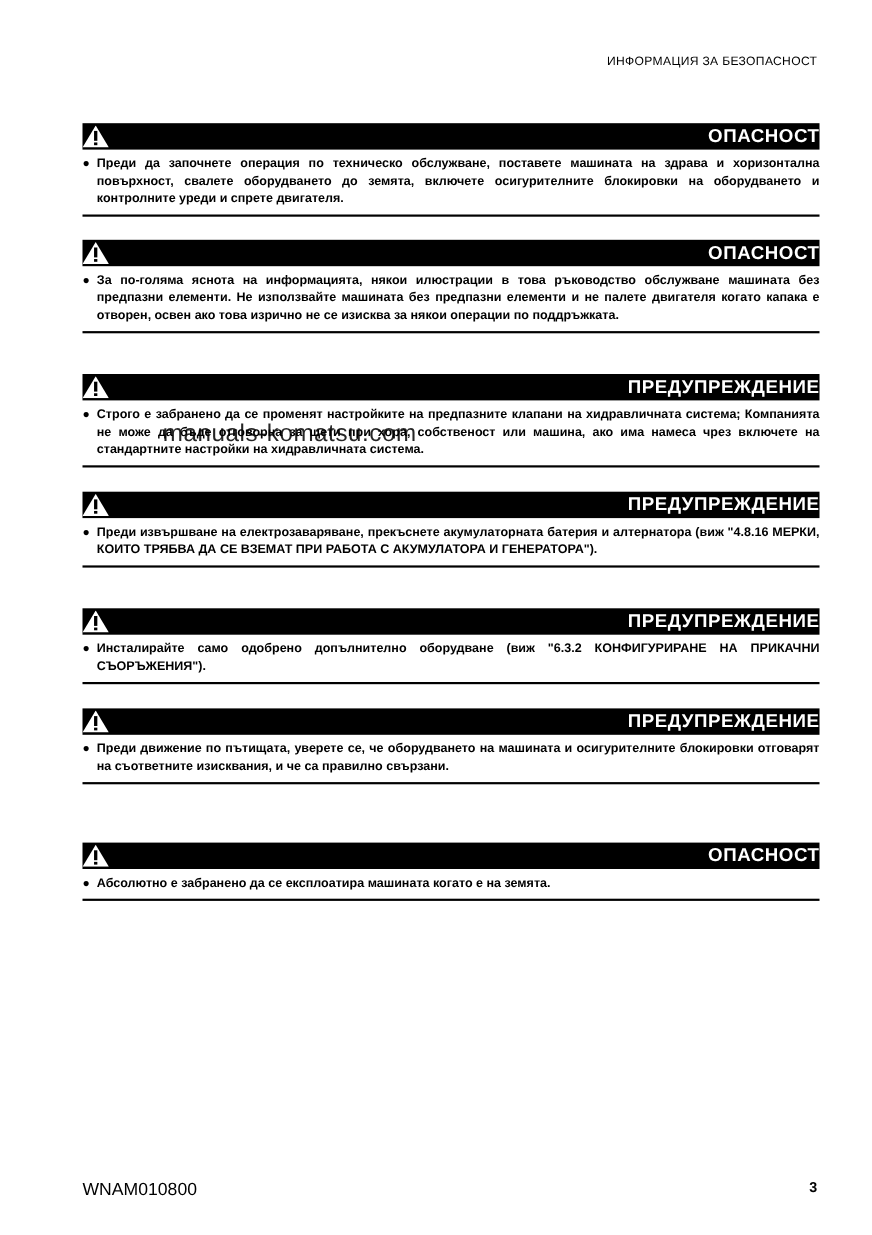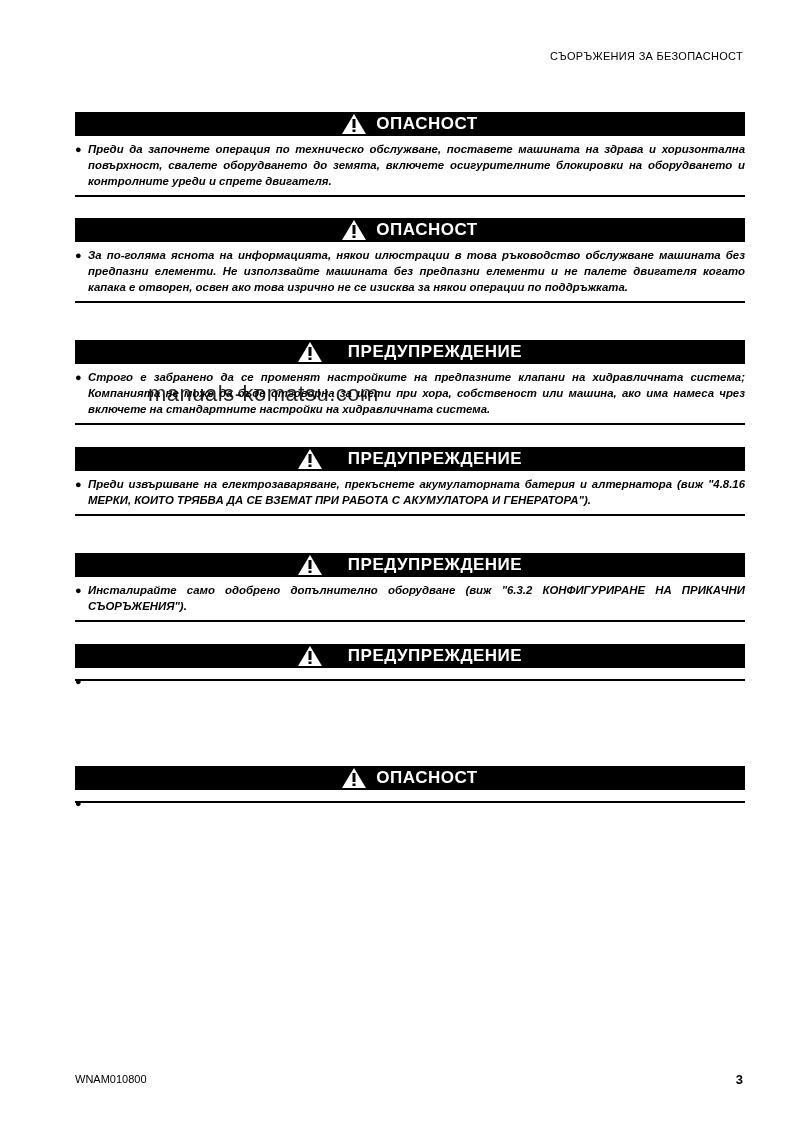--- a/index.html
+++ b/index.html
@@ -7,44 +7,44 @@
       width: 793px; height: 1123px; position: relative; overflow: hidden;
       font-family: "Liberation Sans", sans-serif; color: #000;
     }
     .header-title {
       position: absolute; top: 50px; right: 50px;
       font-size: 11px; letter-spacing: 0.3px;
     }
     .block { position: absolute; left: 75px; width: 670px; }
     .banner {
       background: #000; color: #fff; height: 24px;
-      display: flex; align-items: center; justify-content: center;
+      display: flex; align-items: center; justify-content: space-between;
       font-weight: bold; font-size: 17px; letter-spacing: 0.5px;
     }
     .banner .icon { display: inline-block; width: 24px; height: 20px; margin-right: 10px; }
     .banner.warning .icon { margin-right: 26px; }
     .body {
       padding: 5px 0 6px 0; font-size: 11.4px; font-weight: bold; line-height: 16px;
       text-align: justify; border-bottom: 2px solid #000;
     }
     .item { position: relative; padding-left: 13px; }
     .item .bullet { position: absolute; left: 0; top: 0; font-size: 11px; }
-    .item p { margin: 0; font-style: italic; }
+    .item p { margin: 0; }
     .watermark {
       position: absolute; left: 148px; top: 381px;
       font-size: 22px; color: #000; opacity: 0.85; letter-spacing: 0.5px;
       font-family: "Liberation Sans", sans-serif; font-weight: normal;
     }
-    .footer-code { position: absolute; left: 75px; top: 1073px; font-size: 11px; }
+    .footer-code { position: absolute; left: 75px; top: 1073px; font-size: 16px; }
     .footer-page { position: absolute; right: 50px; top: 1072px; font-size: 13px; font-weight: bold; }
   </style>
 </head>
 <body>
 
-<div class="header-title">СЪОРЪЖЕНИЯ ЗА БЕЗОПАСНОСТ</div>
+<div class="header-title">ИНФОРМАЦИЯ ЗА БЕЗОПАСНОСТ</div>
 
 <div class="block" style="top:112px;">
   <div class="banner danger">
     <span class="icon">
       <svg width="24" height="20" viewBox="0 0 24 20">
           <polygon points="12,0 24,20 0,20" fill="#fff"></polygon>
           <rect x="10.5" y="5" width="3" height="9" fill="#000"></rect>
           <rect x="10.5" y="15.5" width="3" height="2.5" fill="#000"></rect>
         </svg>
     </span>
@@ -141,38 +141,40 @@
           <polygon points="12,0 24,20 0,20" fill="#fff"></polygon>
           <rect x="10.5" y="5" width="3" height="9" fill="#000"></rect>
           <rect x="10.5" y="15.5" width="3" height="2.5" fill="#000"></rect>
         </svg>
     </span>
     <span>ПРЕДУПРЕЖДЕНИЕ</span>
   </div>
   <div class="body">
     <div class="item">
       <span class="bullet">●</span>
+      <p>Преди движение по пътищата, уверете се, че оборудването на машината и осигурителните блокировки отговарят на съответните изисквания, и че са правилно свързани.</p>
     </div>
   </div>
 </div>
 
 <div class="block" style="top:766px;">
   <div class="banner danger">
     <span class="icon">
       <svg width="24" height="20" viewBox="0 0 24 20">
           <polygon points="12,0 24,20 0,20" fill="#fff"></polygon>
           <rect x="10.5" y="5" width="3" height="9" fill="#000"></rect>
           <rect x="10.5" y="15.5" width="3" height="2.5" fill="#000"></rect>
         </svg>
     </span>
     <span>ОПАСНОСТ</span>
   </div>
   <div class="body">
     <div class="item">
       <span class="bullet">●</span>
+      <p>Абсолютно е забранено да се експлоатира машината когато е на земята.</p>
     </div>
   </div>
 </div>
 
 <div class="watermark">manuals-komatsu.com</div>
 
 <div class="footer-code">WNAM010800</div>
 <div class="footer-page">3</div>
 
 </body></html>

